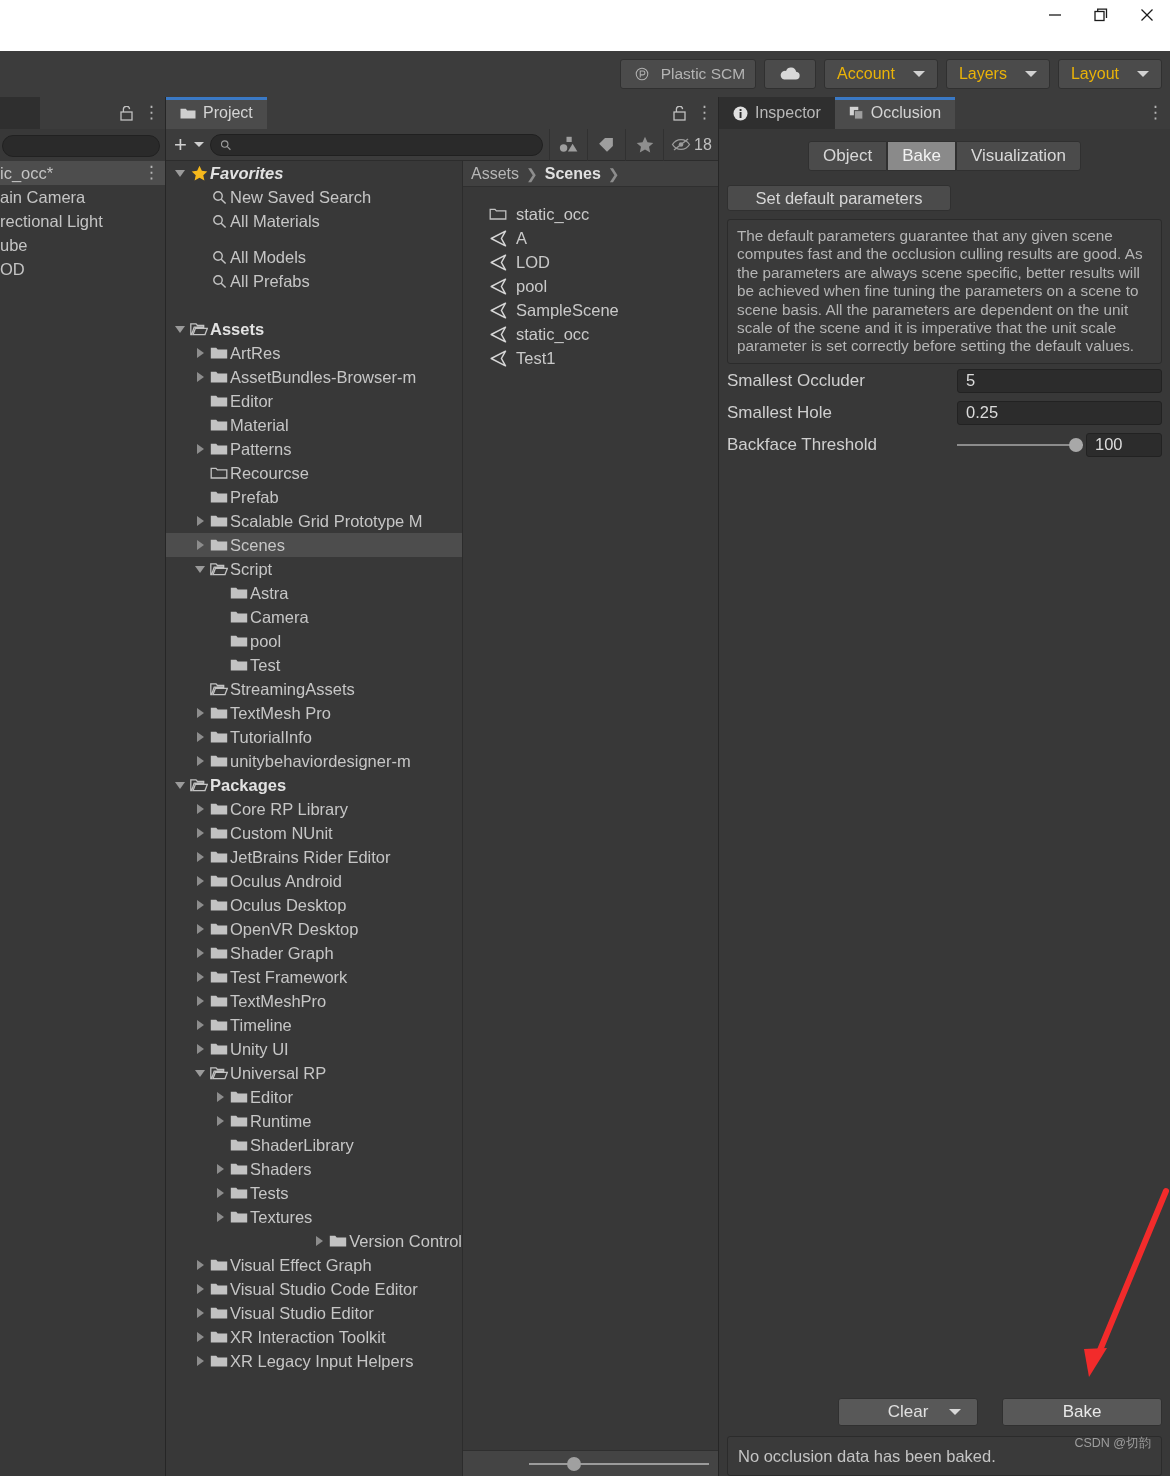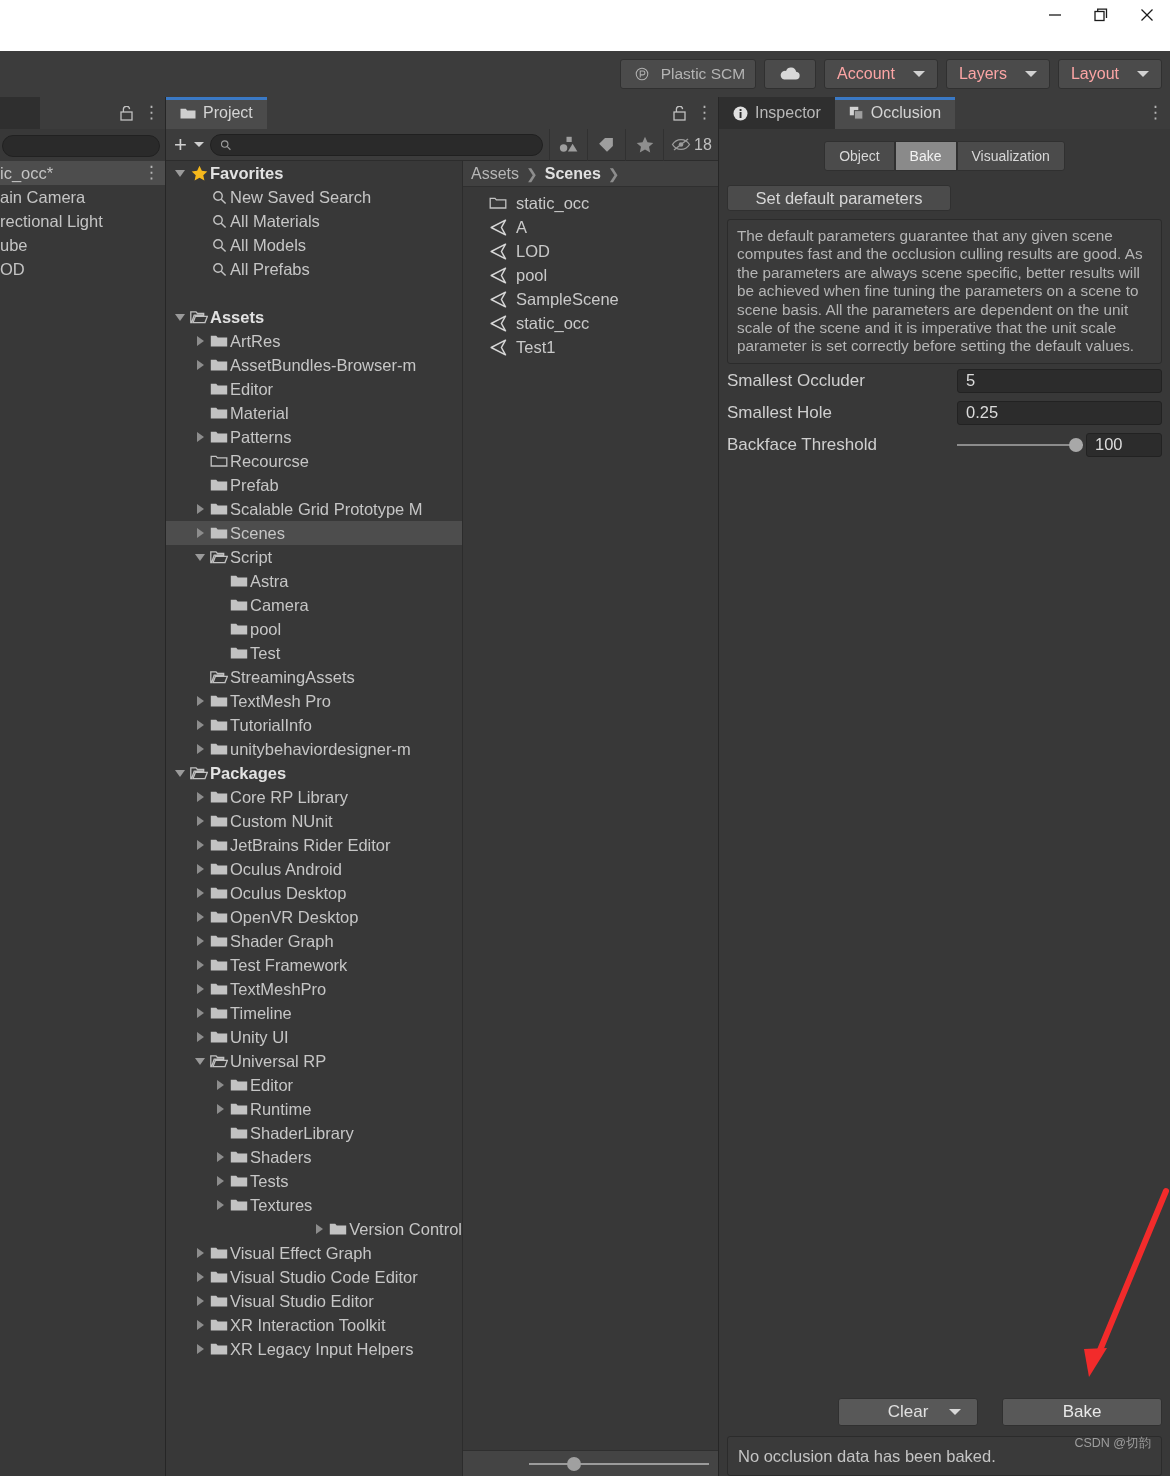--- a/index.html
+++ b/index.html
@@ -28,21 +28,21 @@
 
   
   .unity-toolbar {
     position: absolute; left: 0; top: 51px; width: 1170px; height: 46px;
     background: #3c3c3c;
     display: flex; align-items: center; justify-content: flex-end;
     padding-right: 8px; gap: 8px;
   }
   .tb-btn {
     height: 30px; background: #4b4b4b; border: 1px solid #303030; border-radius: 3px;
-    color: #fca5a5; font-size: 16px; display: flex; align-items: center;
+    color: #eab308; font-size: 16px; display: flex; align-items: center;
     padding: 0 12px; gap: 8px; white-space: nowrap;
   }
   .tb-btn.plastic { color: #b4b4b4; font-size: 15.5px; padding: 0 10px; }
   .tb-btn.iconOnly { padding: 0 14px; }
   .caret-dn {
     width: 0; height: 0; border-left: 6px solid transparent; border-right: 6px solid transparent;
     border-top: 6px solid #d2d2d2; margin-left: 10px;
   }
   .cloud-ico { width: 22px; height: 14px; }
 
@@ -107,21 +107,21 @@
     border-right: 1px solid #2c2c2c;
   }
   .file-pane { flex: 1; background: #383838; display: flex; flex-direction: column; }
   .breadcrumb {
     height: 26px; background: #404040; display: flex; align-items: center;
     padding-left: 8px; gap: 7px; font-size: 16px; color: #b6b6b6;
     border-bottom: 1px solid #2f2f2f;
   }
   .breadcrumb .cur { color: #e0e0e0; font-weight: bold; }
   .breadcrumb .sep { color: #8d8d8d; font-size: 14px; }
-  .file-list { flex: 1; padding-top: 4px; overflow: hidden; }
+  .file-list { flex: 1; padding-top: 4px; overflow: hidden; margin-top: 11px; }
   .file-row {
     height: 24px; display: flex; align-items: center; gap: 7px;
     padding-left: 24px; color: #c9c9c9; font-size: 16.5px;
   }
   .file-zoom {
     height: 26px; background: #444444; border-top: 1px solid #2f2f2f;
     display: flex; align-items: center; justify-content: flex-end; padding-right: 10px;
   }
   .zslider { width: 180px; height: 14px; position: relative; }
   .zslider .track { position: absolute; left: 0; right: 0; top: 6px; height: 2px; background: #9b9b9b; }
@@ -140,21 +140,21 @@
   .ico { width: 22px; flex: 0 0 22px; display: flex; align-items: center; justify-content: center; }
 
   
   #inspector { left: 719px; top: 97px; width: 451px; height: 1379px; background: #383838; }
   #inspector .panel-tabbar { width: 451px; }
   .occ-body { padding: 10px 8px 0 8px; position: relative; height: calc(1379px - 32px); }
   .seg-group {
     display: flex; justify-content: center; margin-top: 2px;
   }
   .seg {
-    height: 30px; background: #4b4b4b; color: #d8d8d8; font-size: 14px;
+    height: 30px; background: #4b4b4b; color: #d8d8d8; font-size: 17px;
     display: flex; align-items: center; padding: 0 14px; border: 1px solid #303030;
   }
   .seg.first { border-radius: 3px 0 0 3px; }
   .seg.last { border-radius: 0 3px 3px 0; }
   .seg.on { background: #8a8a8a; color: #f2f2f2; }
   .btn-default {
     margin-top: 14px; height: 26px; width: 224px; background: #4b4b4b;
     border: 1px solid #303030; border-radius: 3px; color: #d6d6d6; font-size: 16.5px;
     display: flex; align-items: center; justify-content: center;
   }
@@ -342,21 +342,21 @@
           <circle cx="10" cy="7.5" r="2.3" fill="#9c9c9c"></circle>
           <line x1="3" y1="13" x2="17" y2="2" stroke="#9c9c9c" stroke-width="1.4"></line>
         </svg>
         <span>18</span>
       </div>
     </div>
 
     <div class="proj-body">
       <div class="tree-pane">
         <div id="tree-rows">
-            <div class="tr bold" style="padding-left: 6px;">
+            <div class="tr bold" style="padding-left: 6px; font-style: italic;">
               <span class="tw">
                 <span class="arrow-d"></span>
               </span>
               <span class="ico">
                 <svg width="17" height="16" viewBox="0 0 18 17">
                   <path d="M9 0.8 11.5 6.2 17.3 6.9 13 10.8 14.2 16.5 9 13.6 3.8 16.5 5 10.8 0.7 6.9 6.5 6.2Z" fill="#f5b81c"></path>
                 </svg>
               </span>
               <span>Favorites</span>
             </div>
@@ -373,21 +373,21 @@
             <div class="tr" style="padding-left: 26px;">
               <span class="tw"></span>
               <span class="ico">
                 <svg width="15" height="15" viewBox="0 0 15 15">
                   <circle cx="6" cy="6" r="4.2" fill="none" stroke="#c3c3c3" stroke-width="1.4"></circle>
                   <line x1="9.2" y1="9.2" x2="13.6" y2="13.6" stroke="#c3c3c3" stroke-width="1.4"></line>
                 </svg>
               </span>
               <span>All Materials</span>
             </div>
-            <div class="tr" style="padding-left: 26px;">
+            <div class="tr" style="padding-left: 26px; margin-top: 12px;">
               <span class="tw"></span>
               <span class="ico">
                 <svg width="15" height="15" viewBox="0 0 15 15">
                   <circle cx="6" cy="6" r="4.2" fill="none" stroke="#c3c3c3" stroke-width="1.4"></circle>
                   <line x1="9.2" y1="9.2" x2="13.6" y2="13.6" stroke="#c3c3c3" stroke-width="1.4"></line>
                 </svg>
               </span>
               <span>All Models</span>
             </div>
             <div class="tr" style="padding-left: 26px;">

